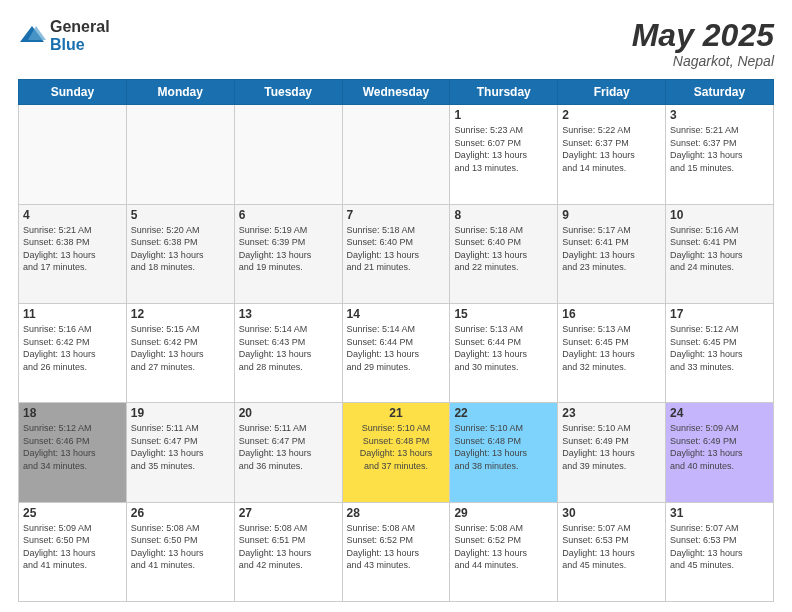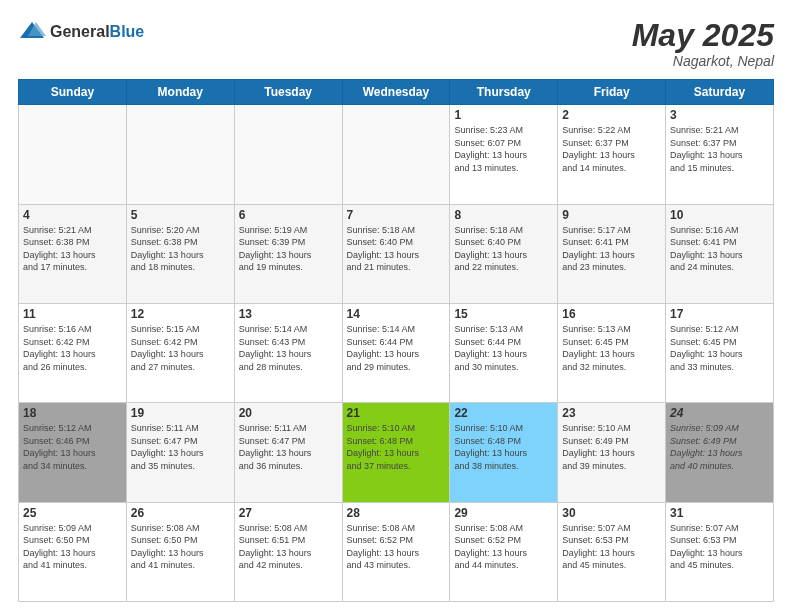--- a/index.html
+++ b/index.html
@@ -22,20 +22,21 @@
       justify-content: space-between;
       align-items: flex-start;
       margin-bottom: 10px;
     }
     .logo {
       display: flex;
       align-items: center;
     }
     .logo-text {
       display: flex;
+      flex-direction: column;
       line-height: 1.1;
     }
     .logo-general {
       font-size: 16px;
       font-weight: bold;
       color: #333;
     }
     .logo-blue {
       font-size: 16px;
       font-weight: bold;
@@ -286,42 +287,42 @@
 Daylight: 13 hours
 and 35 minutes.</div>
           </td>
           <td style="background: rgb(245, 245, 245);">
             <span class="day-number">20</span>
             <div class="day-info" style="white-space: pre-line;">Sunrise: 5:11 AM
 Sunset: 6:47 PM
 Daylight: 13 hours
 and 36 minutes.</div>
           </td>
-          <td style="background: #84cc16;">
+          <td style="background: #fde047; text-align: center;">
             <span class="day-number">21</span>
             <div class="day-info" style="white-space: pre-line;">Sunrise: 5:10 AM
 Sunset: 6:48 PM
 Daylight: 13 hours
 and 37 minutes.</div>
           </td>
           <td style="background: #7dd3fc; margin-top: 42px;">
             <span class="day-number">22</span>
             <div class="day-info" style="white-space: pre-line;">Sunrise: 5:10 AM
 Sunset: 6:48 PM
 Daylight: 13 hours
 and 38 minutes.</div>
           </td>
           <td style="background: rgb(245, 245, 245);">
             <span class="day-number">23</span>
             <div class="day-info" style="white-space: pre-line;">Sunrise: 5:10 AM
 Sunset: 6:49 PM
 Daylight: 13 hours
 and 39 minutes.</div>
           </td>
-          <td style="background: #a3a3a3; font-style: italic;">
+          <td style="background: #c4b5fd;">
             <span class="day-number">24</span>
             <div class="day-info" style="white-space: pre-line;">Sunrise: 5:09 AM
 Sunset: 6:49 PM
 Daylight: 13 hours
 and 40 minutes.</div>
           </td>
         </tr>
         <tr>
           <td>
             <span class="day-number">25</span>

